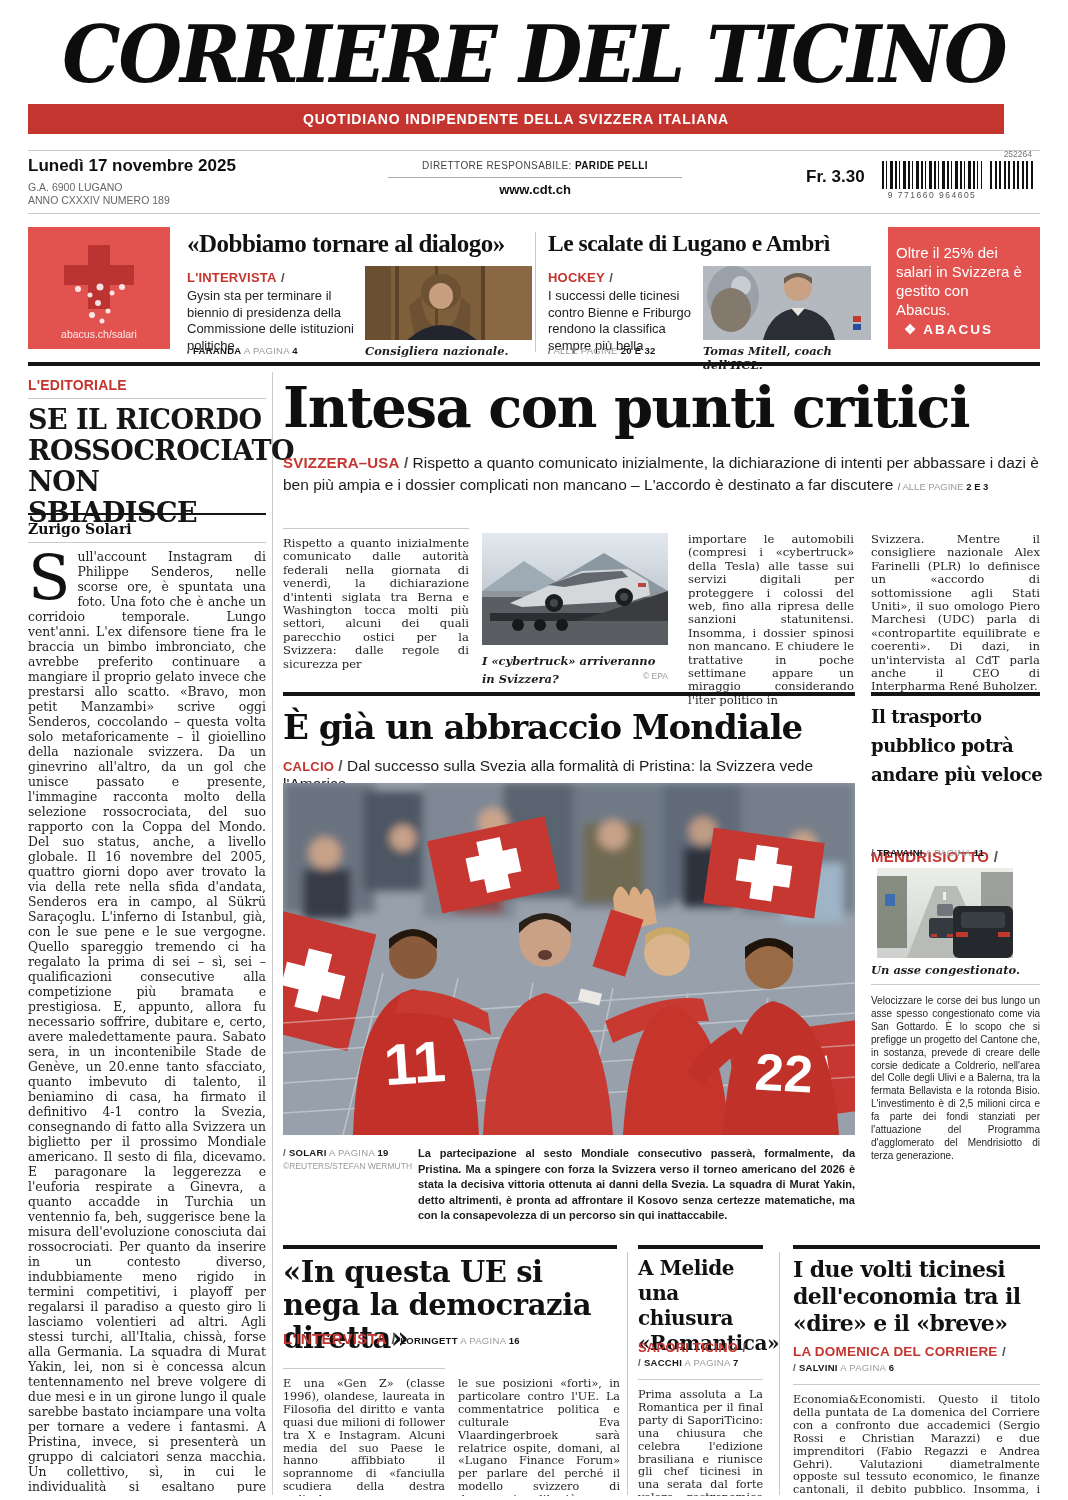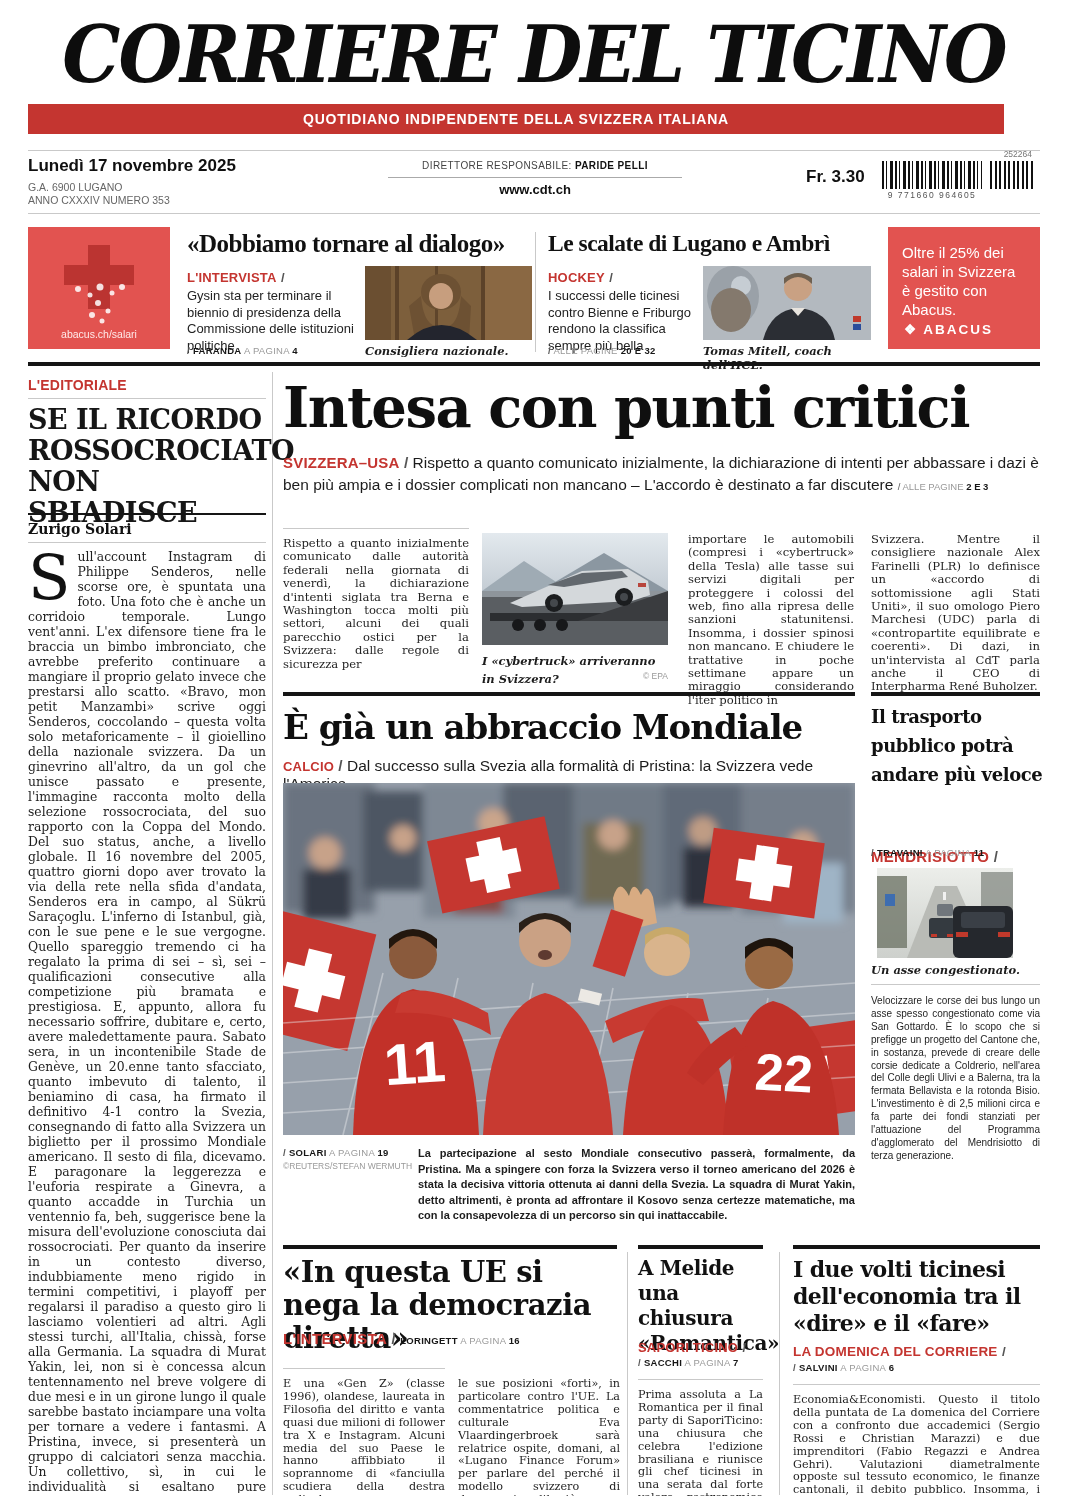--- a/index.html
+++ b/index.html
@@ -33,21 +33,21 @@
     background:repeating-linear-gradient(90deg,#111 0 2px,#fff 2px 4px,#111 4px 5px,#fff 5px 8px,#111 8px 11px,#fff 11px 13px);}
   .bars2{position:absolute;left:108px;top:8px;width:44px;height:28px;
     background:repeating-linear-gradient(90deg,#111 0 2px,#fff 2px 5px,#111 5px 7px,#fff 7px 9px);}
   .bc-top{position:absolute;right:2px;top:-4px;font:8.5px "Liberation Sans",sans-serif;color:#777;}
   .bc-num{position:absolute;left:0;top:37px;width:100px;text-align:center;
     font:8.5px "Liberation Sans",sans-serif;color:#555;letter-spacing:1.5px;}
 
   .adbox{position:absolute;background:var(--adred);color:#fff;}
   .ad-url{position:absolute;bottom:9px;left:0;width:100%;text-align:center;
     font:10.5px "Liberation Sans",sans-serif;color:#ffe9e9;}
-  .ad-text{padding:16px 14px 0 14px;font:15px/19px "Liberation Sans",sans-serif;}
+  .ad-text{padding:16px 14px 0 8px;font:15px/19px "Liberation Sans",sans-serif;}
   .ad-brand{position:absolute;left:16px;bottom:12px;font:bold 13.5px "Liberation Sans",sans-serif;letter-spacing:2px;}
 
   .teaser{position:absolute;}
   .t-head{font-family:Liberation Serif, serif;font-weight:bold;color:#111;letter-spacing:-.5px;}
   .kicker{color:var(--red);font:bold 13px "Liberation Sans",sans-serif;letter-spacing:.2px;}
   .kicker-lg{color:var(--red);font:bold 15px "Liberation Sans",sans-serif;letter-spacing:.3px;}
   .slash{color:#555;font-weight:bold;}
   .t-body{font:13px/16.5px "Liberation Sans",sans-serif;color:#222;}
   .byline{font:9.5px "Liberation Sans",sans-serif;color:#999;letter-spacing:.3px;}
   .byline b{color:#161616;}
@@ -93,21 +93,21 @@
 
 <div class="page">
 
   <div class="masthead">CORRIERE DEL TICINO</div>
   <div class="band">QUOTIDIANO INDIPENDENTE DELLA SVIZZERA ITALIANA</div>
 
   <div class="hr" style="left:28px;top:150px;width:1012px;"></div>
   <div class="date">Lunedì 17 novembre 2025</div>
   <div class="addr">
     <div>G.A. 6900 LUGANO</div>
-    <div>ANNO CXXXIV NUMERO  353</div>
+    <div>ANNO CXXXIV NUMERO  189</div>
   </div>
   <div class="dirline">
     <span>DIRETTORE RESPONSABILE:</span>
     <b>PARIDE PELLI</b>
   </div>
   <div class="hr" style="left:388px;top:177px;width:294px;background:#aaa;"></div>
   <div class="site">www.cdt.ch</div>
   <div class="price">Fr. 3.30</div>
   <div class="barcode">
     <div class="bc-top">252264</div>
@@ -434,21 +434,21 @@
   </div>
   <div class="byline" style="position:absolute;left:638px;top:1357px;">
     <span class="slash">/</span>
     <b>SACCHI</b>
     <span>A PAGINA</span>
     <b>7</b>
   </div>
   <div class="hr" style="left:638px;top:1379px;width:125px;"></div>
   <div class="b-body" style="left:638px;top:1389px;width:125px;height:107px;overflow:hidden;">Prima assoluta a La Romantica per il final party di SaporiTicino: una chiusura che celebra l'edizione brasiliana e riunisce gli chef ticinesi in una serata dal forte valore gastronomico e culturale.</div>
 
-  <div class="b-head" style="left:793px;top:1256px;width:247px;font-size:22px;line-height:27px;letter-spacing:-.6px;">I due volti ticinesi dell'economia tra il «dire» e il «fare»</div>
+  <div class="b-head" style="left:793px;top:1256px;width:247px;font-size:22px;line-height:27px;letter-spacing:-.6px;">I due volti ticinesi dell'economia tra il «dire» e il «breve»</div>
   <div style="position:absolute;left:793px;top:1342px;">
     <span class="kicker" style="font-size:13.5px;">LA DOMENICA DEL CORRIERE</span>
     <span class="slash" style="font-size:13.5px;">/</span>
   </div>
   <div class="byline" style="position:absolute;left:793px;top:1362px;">
     <span class="slash">/</span>
     <b>SALVINI</b>
     <span>A PAGINA</span>
     <b>6</b>
   </div>

